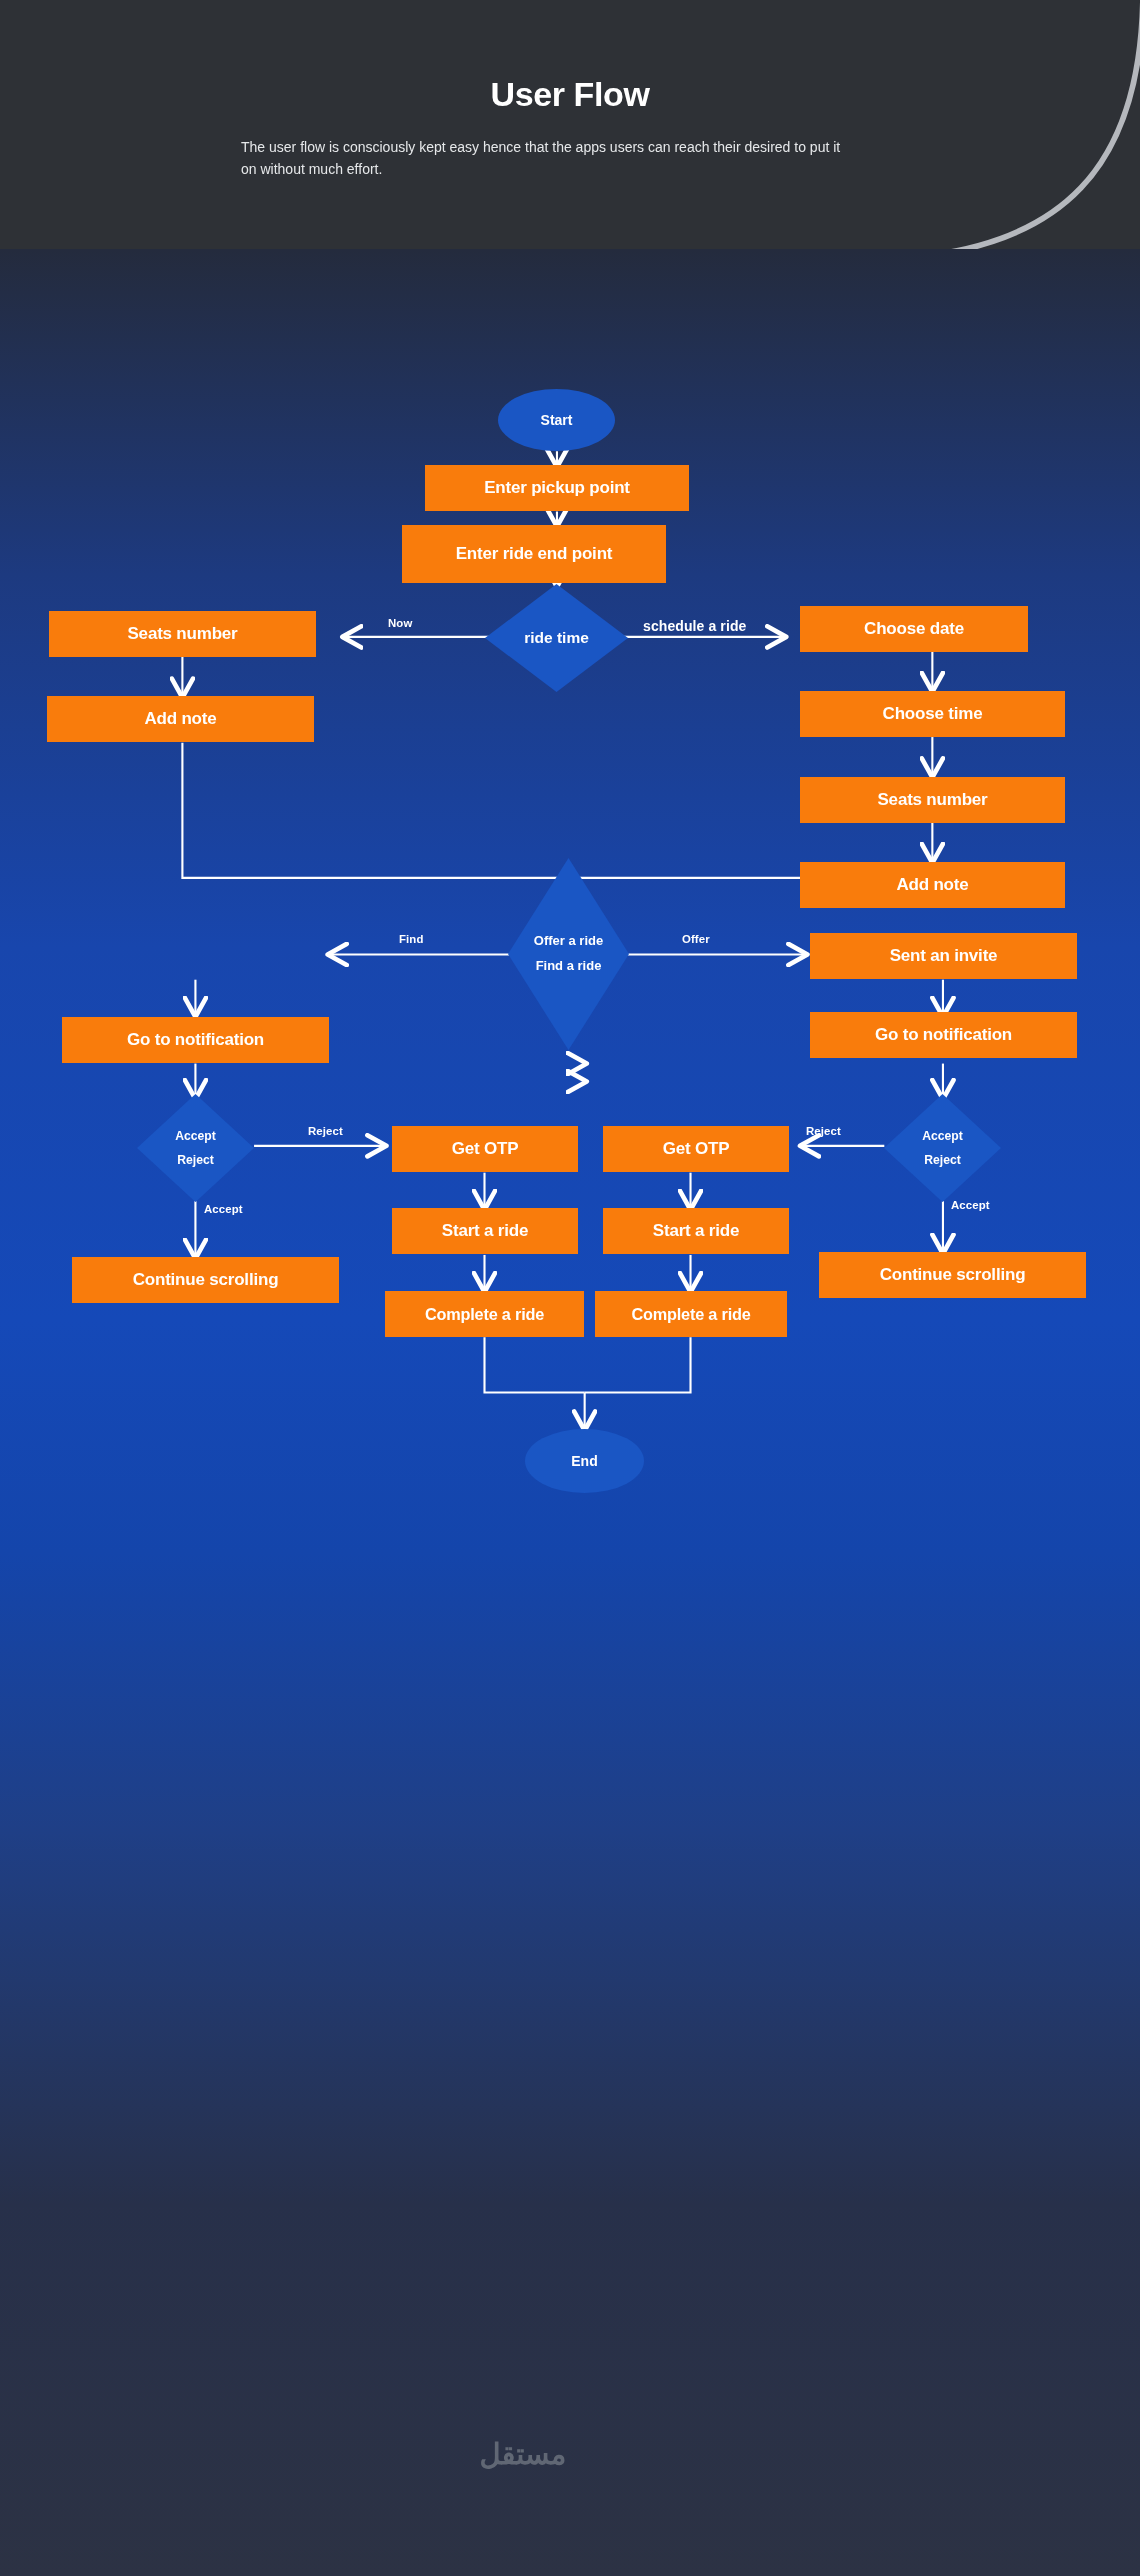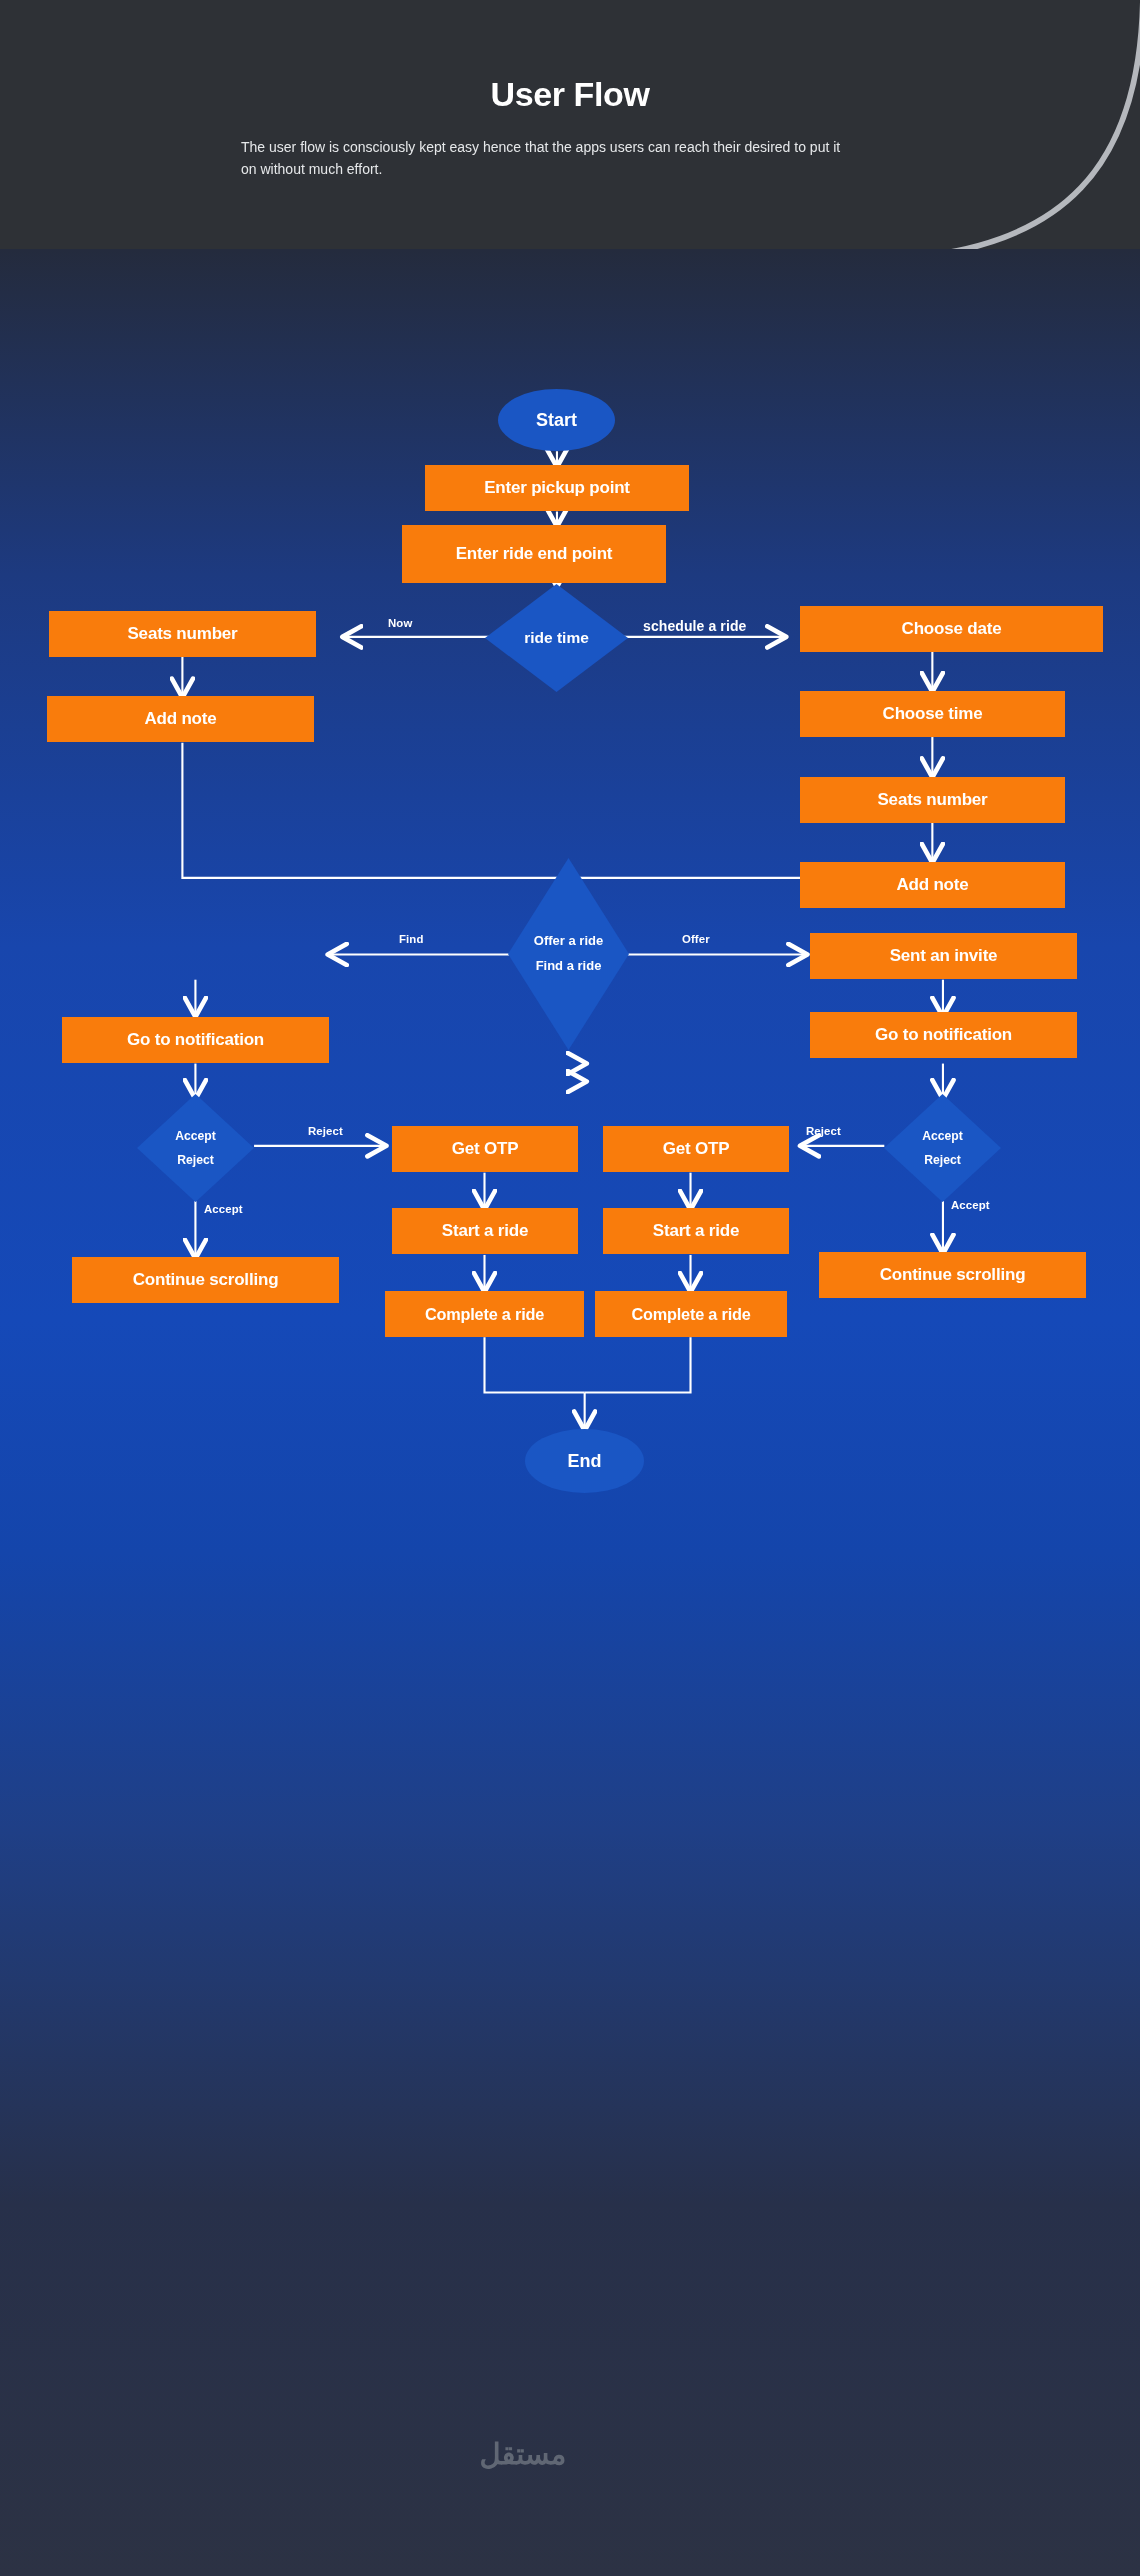--- a/index.html
+++ b/index.html
@@ -40,21 +40,21 @@
   }
   #edges { position:absolute; left:0; top:0; width:1140px; height:2327px; }
 
   
   .node {
     position:absolute; display:flex; align-items:center; justify-content:center;
     color:#ffffff; font-weight:bold; text-align:center;
   }
   .proc { background:#f97c0c; font-size:17px; letter-spacing:-0.2px; }
   .term {
-    background:#1a56c4; border-radius:50%; font-size:18px;
+    background:#1a56c4; border-radius:50%; font-size:14px;
   }
   .dec { background:transparent; }
   .dec .dshape {
     position:absolute; left:0; top:0; width:100%; height:100%;
     background:#1a56c4; transform:rotate(45deg);
   }
   .dec .dtext {
     position:relative; z-index:2; width:140%; text-align:center;
     font-size:15.5px; line-height:1.9; white-space:nowrap;
   }
@@ -192,21 +192,21 @@
   </div>
 
   <div class="node proc" style="left:49px; top:362px; width:267px; height:46px;">
     <span>Seats number</span>
   </div>
 
   <div class="node proc" style="left:47px; top:447px; width:267px; height:46px;">
     <span>Add note</span>
   </div>
 
-  <div class="node proc" style="left:800px; top:357px; width:303px; height:46px;">
+  <div class="node proc" style="left:800px; top:357px; width:228px; height:46px;">
     <span>Choose date</span>
   </div>
 
   <div class="node proc" style="left:800px; top:442px; width:265px; height:46px;">
     <span>Choose time</span>
   </div>
 
   <div class="node proc" style="left:800px; top:528px; width:265px; height:46px;">
     <span>Seats number</span>
   </div>

